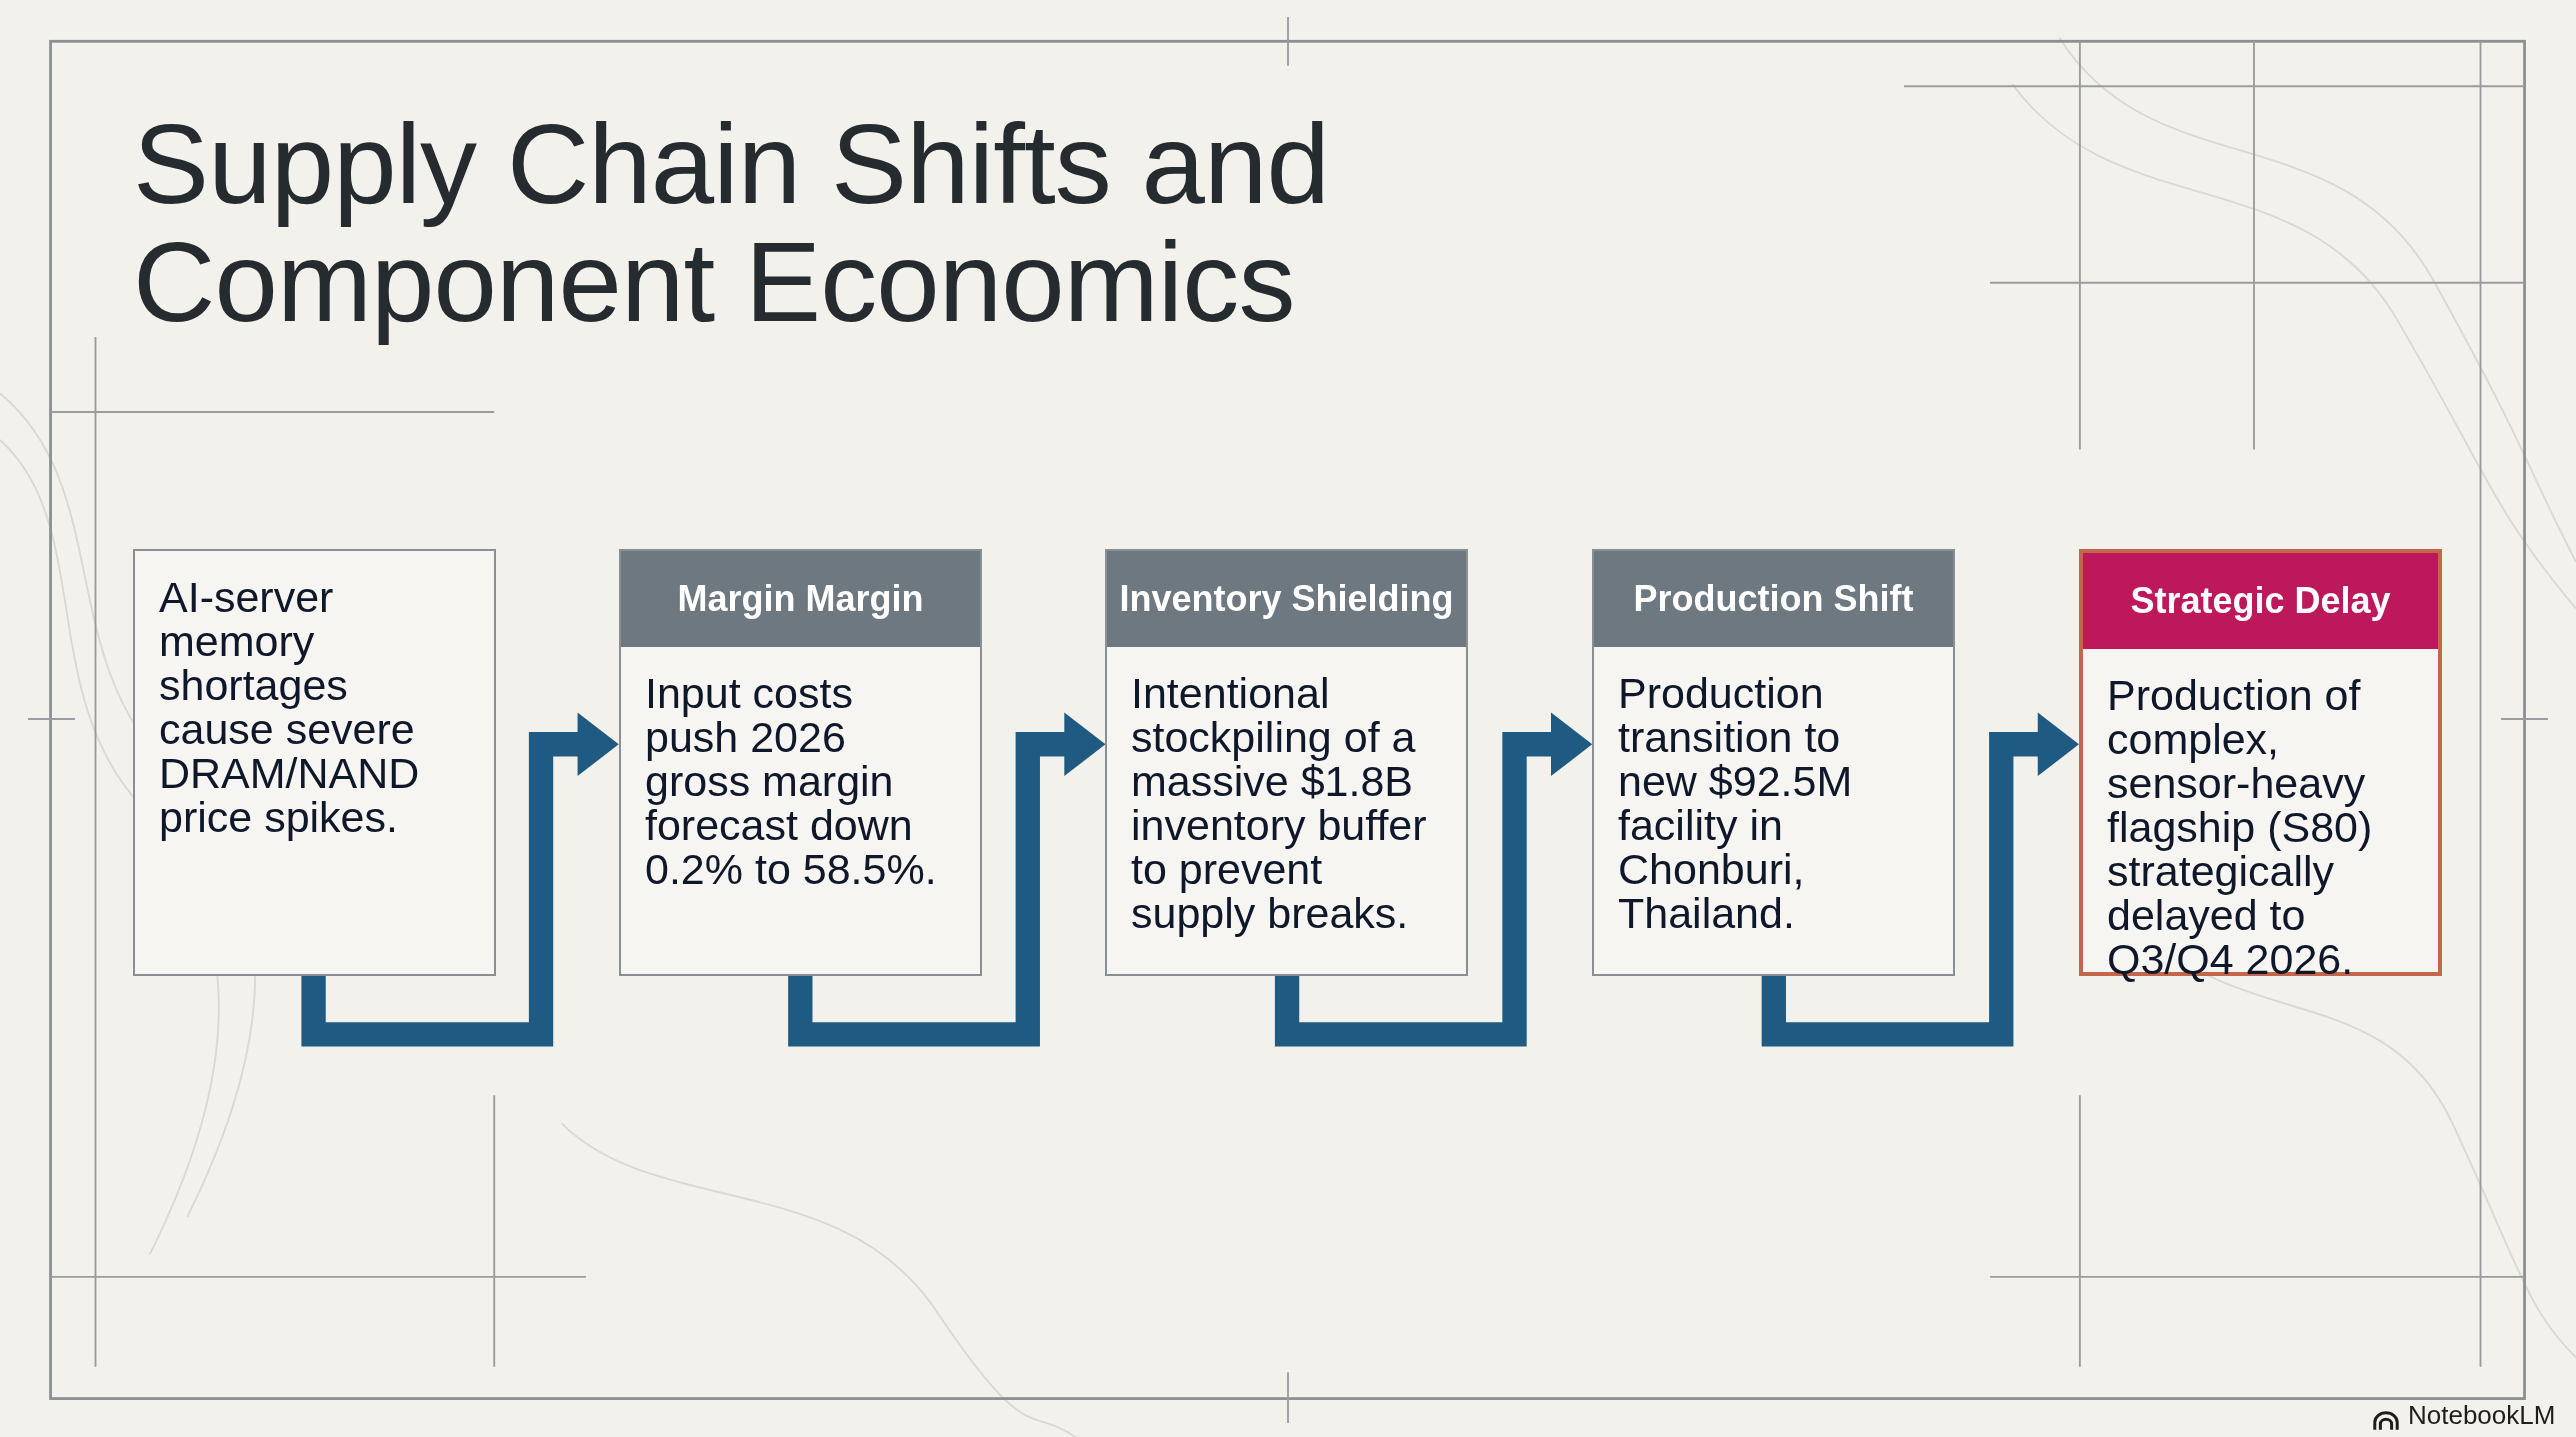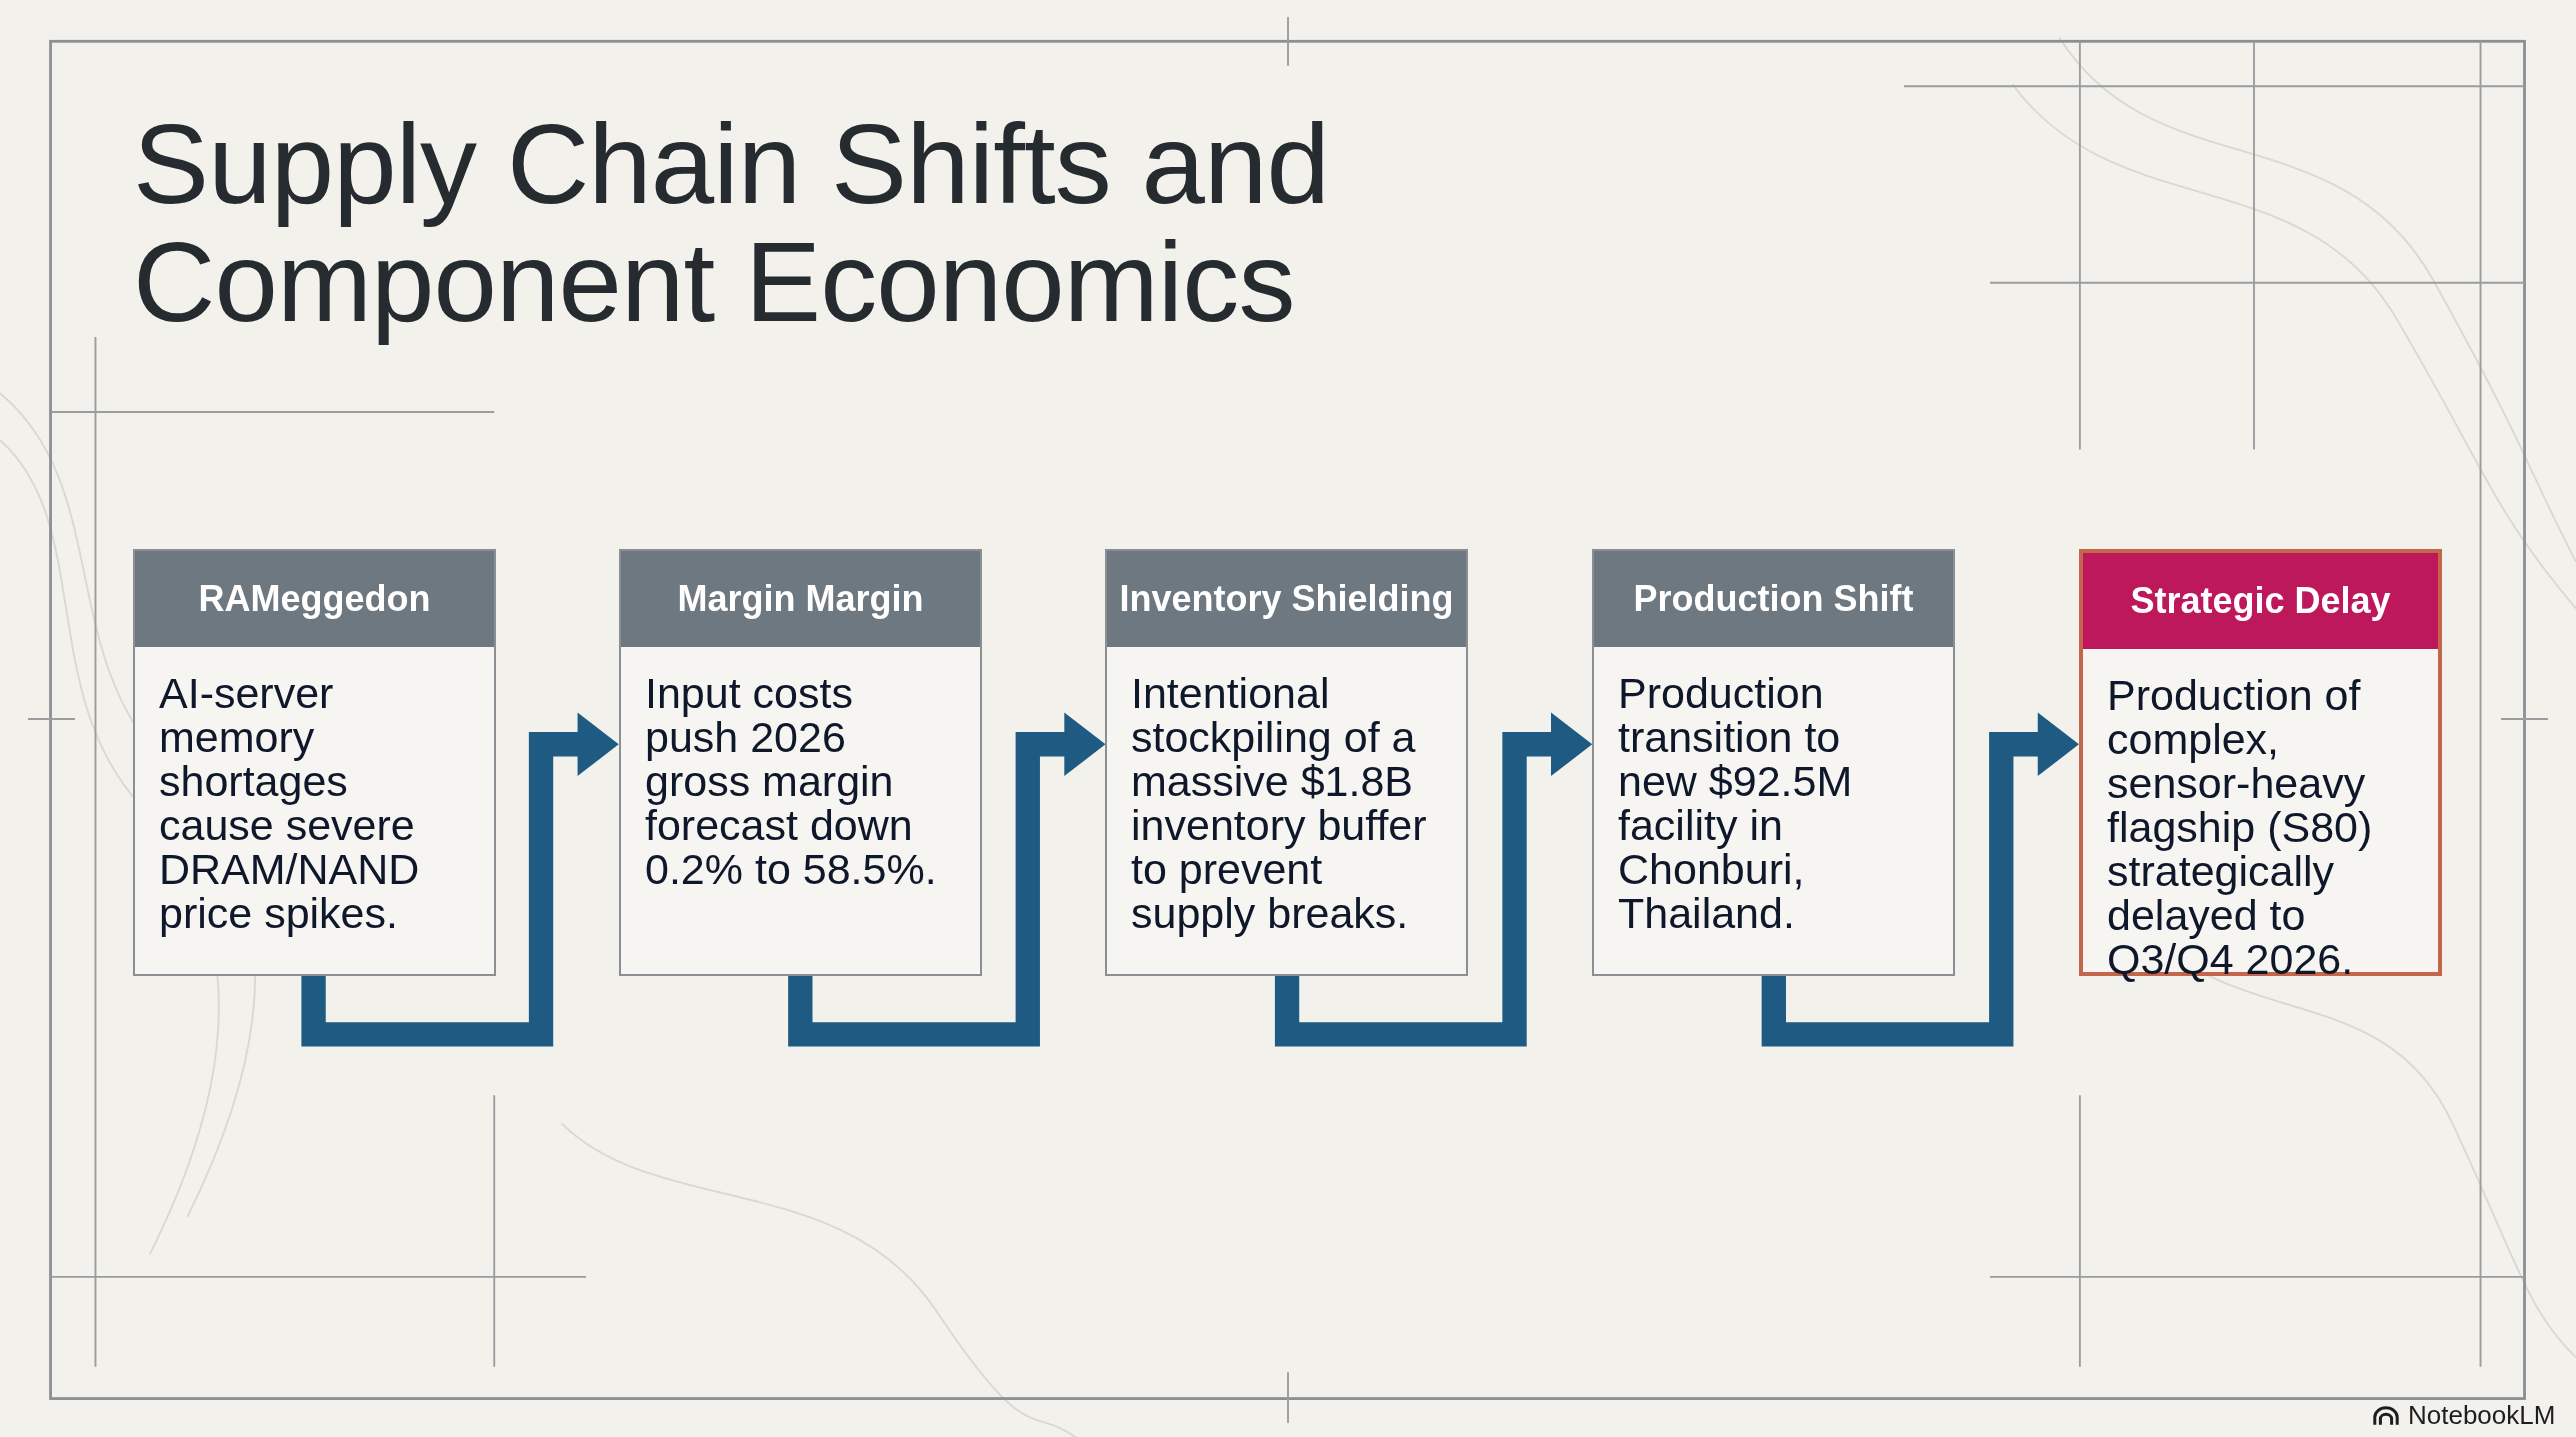--- a/index.html
+++ b/index.html
@@ -5,21 +5,21 @@
   html,body{margin:0;padding:0;}
   body{width:2576px;height:1438px;background:#f2f1ec;position:relative;overflow:hidden;font-family:"Liberation Sans",sans-serif;}
   .bg{position:absolute;left:0;top:0;width:2576px;height:1438px;}
   .title{position:absolute;left:133px;top:105px;margin:0;font-family:"Liberation Sans",sans-serif;font-weight:400;font-size:114px;line-height:118px;color:#262b30;letter-spacing:-0.9px;}
   .card{position:absolute;top:549px;width:363px;height:427px;background:#f6f5f1;border:2.8px solid #8a8f94;box-sizing:border-box;}
   .card .hdr{height:96px;background:#6d7880;color:#fff;font-weight:700;font-size:36px;display:flex;align-items:center;justify-content:center;white-space:nowrap;}
   .card .body{padding:24px 22.5px 0 24px;font-size:43px;line-height:44px;color:#0f172a;}
   .card.accent{border:4.7px solid #c4664b;}
   .card.accent .hdr{background:#be185d;}
   .conn{position:absolute;left:0;top:0;width:2576px;height:1438px;pointer-events:none;}
-  .brand{position:absolute;right:20.6px;bottom:7.5px;display:flex;align-items:center;gap:7.5px;font-size:26px;color:#1e1e1e;}
+  .brand{position:absolute;right:20.6px;bottom:7.5px;display:flex;align-items:flex-end;gap:7.5px;font-size:26px;color:#1e1e1e;}
 </style>
 </head>
 <body>
 
 <svg class="bg" viewBox="0 0 2752 1536">
   <g fill="none" stroke="#d9d8d2" stroke-width="2">
     <path d="M0 420 C 120 520, 60 700, 180 820 S 300 1100, 200 1300"></path>
     <path d="M0 470 C 100 560, 40 740, 150 860 S 260 1140, 160 1340"></path>
     <path d="M2200 40 C 2300 200, 2500 120, 2600 300 S 2700 500, 2752 600"></path>
     <path d="M2150 90 C 2260 240, 2460 170, 2560 340 S 2660 540, 2752 650"></path>
@@ -62,21 +62,20 @@
   </g>
   <g fill="#1f5a82">
     <polygon points="617,761 661,795 617,829"></polygon>
     <polygon points="1137,761 1181,795 1137,829"></polygon>
     <polygon points="1657,761 1701,795 1657,829"></polygon>
     <polygon points="2177,761 2221,795 2177,829"></polygon>
   </g>
 </svg>
 
 <div class="card" style="left:133px;">
-  <div class="hdr">RAMeggedon</div>
   <div class="body">AI-server memory shortages cause severe DRAM/NAND price spikes.</div>
 </div>
 
 <div class="card" style="left:619px;">
   <div class="hdr">Margin Margin</div>
   <div class="body">Input costs push 2026 gross margin forecast down 0.2% to 58.5%.</div>
 </div>
 
 <div class="card" style="left:1105px;">
   <div class="hdr">Inventory Shielding</div>

